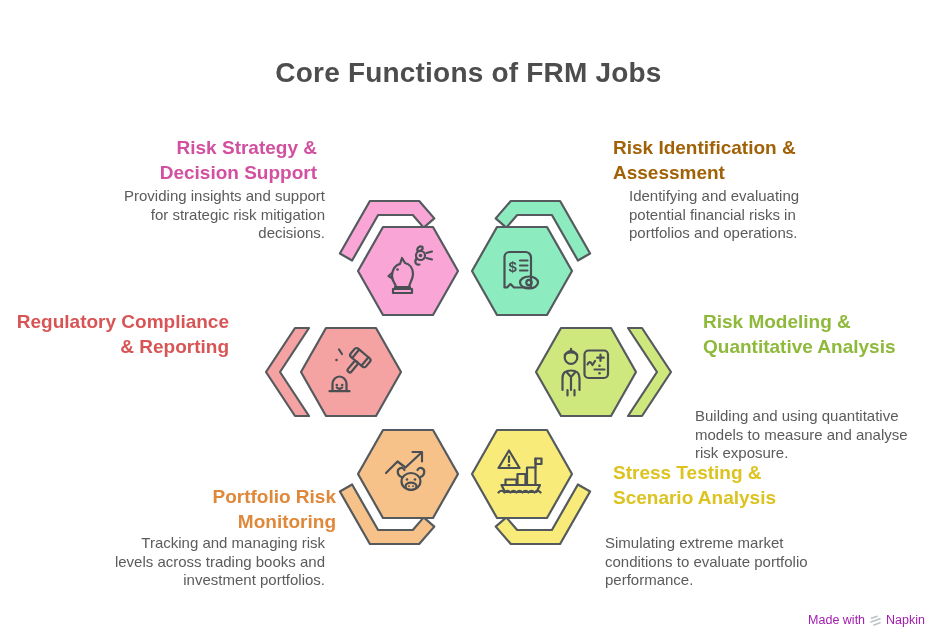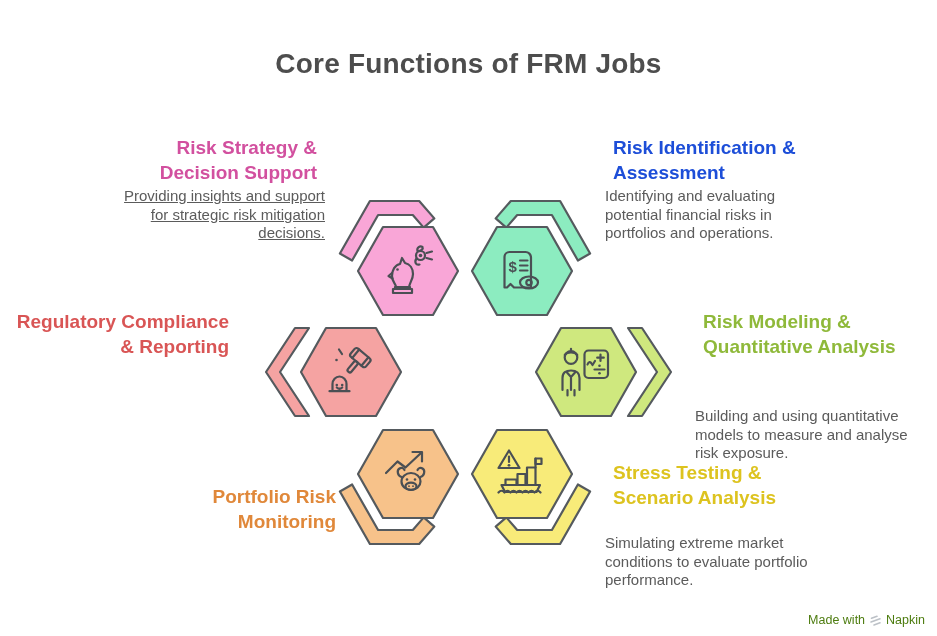--- a/index.html
+++ b/index.html
@@ -1,29 +1,29 @@
 <!DOCTYPE html>
 <html><head>
 <meta charset="utf-8">
 <style>
   html,body{margin:0;padding:0;background:#ffffff;font-family:"Liberation Sans",sans-serif;}
   .canvas{position:relative;width:937px;height:636px;background:#ffffff;overflow:hidden;margin:0 auto;}
 
-  .title{position:absolute;left:0;right:0;top:48px;margin:0;text-align:center;
+  .title{position:absolute;left:0;right:0;top:48px;margin:9px;text-align:center;
          font-size:28px;font-weight:700;color:#4d4d4d;letter-spacing:.2px;}
 
   .heading{position:absolute;margin:8px;font-size:19px;line-height:25px;font-weight:700;
            white-space:pre-line;}
   .desc{position:absolute;margin:0;font-size:15px;line-height:18.5px;color:#5b5b5b;
         white-space:pre-line;}
 
   .h-tl{right:612px;top:127px;text-align:right;}
-  .d-tl{right:612px;top:187px;text-align:right;text-decoration:underline;}
+  .d-tl{right:612px;top:187px;text-align:right;}
   .h-tr{left:605px;top:127px;}
-  .d-tr{left:605px;top:187px;}
+  .d-tr{left:629px;top:187px;}
   .h-ml{right:700px;top:301px;text-align:right;}
   .d-ml{right:700px;top:359px;text-align:right;}
   .h-mr{left:695px;top:301px;}
   .d-mr{left:695px;top:359px;margin-top:48px;}
   .h-bl{right:593px;top:476px;text-align:right;}
   .d-bl{right:612px;top:534px;text-align:right;}
   .h-br{left:605px;top:452px;}
   .d-br{left:605px;top:534px;}
 
   .hexgroup{position:absolute;}
@@ -34,53 +34,56 @@
   .g5{left:338px;top:426px;}
   .g6{left:468px;top:426px;}
 
   .shape{stroke:#555a5e;stroke-width:2.2;stroke-linejoin:round;}
   .icon path,.icon polyline,.icon rect,.icon circle,.icon ellipse,.icon line{
     fill:none;stroke:#4a4f54;stroke-width:2.2;stroke-linecap:round;stroke-linejoin:round;}
   .icon .dot{fill:#4a4f54;stroke:none;}
   .icon text{stroke:none;fill:#4a4f54;font-weight:700;font-family:"Liberation Sans",sans-serif;}
 
   .watermark{position:absolute;right:12px;bottom:9px;display:flex;align-items:center;gap:4px;
-             color:#4d7c0f;font-size:12.5px;}
+             color:#a21caf;font-size:12.5px;}
   .watermark svg{display:block;}
 </style>
 </head>
 <body>
 
 <div class="canvas">
 
   <h1 class="title" style="color: rgb(77, 77, 77);">Core Functions of FRM Jobs</h1>
 
   <h2 class="heading h-tl" style="color: rgb(210, 80, 159);">Risk Strategy &amp;
 Decision Support</h2>
   <p class="desc d-tl">Providing insights and support
 for strategic risk mitigation
 decisions.</p>
 
-  <h2 class="heading h-tr" style="color: #1d4ed8;">Risk Identification &amp;
+  <h2 class="heading h-tr" style="color: #a16207;">Risk Identification &amp;
 Assessment</h2>
   <p class="desc d-tr">Identifying and evaluating
 potential financial risks in
 portfolios and operations.</p>
 
   <h2 class="heading h-ml" style="color: rgb(217, 85, 85);">Regulatory Compliance
 &amp; Reporting</h2>
 
   <h2 class="heading h-mr" style="color: rgb(143, 185, 58);">Risk Modeling &amp;
 Quantitative Analysis</h2>
   <p class="desc d-mr">Building and using quantitative
 models to measure and analyse
 risk exposure.</p>
 
   <h2 class="heading h-bl" style="color: rgb(224, 136, 58);">Portfolio Risk
 Monitoring</h2>
+  <p class="desc d-bl">Tracking and managing risk
+levels across trading books and
+investment portfolios.</p>
 
   <h2 class="heading h-br" style="color: rgb(221, 195, 31);">Stress Testing &amp;
 Scenario Analysis</h2>
   <p class="desc d-br">Simulating extreme market
 conditions to evaluate portfolio
 performance.</p>
 
   <svg class="hexgroup g1" width="124" height="126" viewBox="0 0 124 126">
     <g>
       <polygon class="shape" points="1.9,60.5 31.9,8 81.2,8 96.3,25.4 85.7,34.6 74.8,22 40.1,22 14.1,67.5" fill="#f9a6d7"></polygon>

